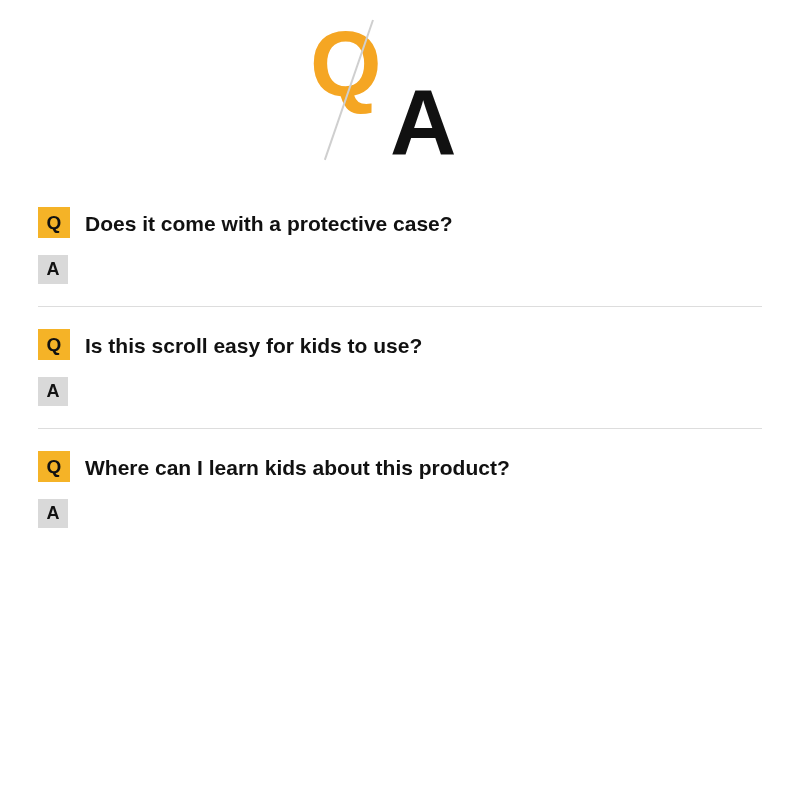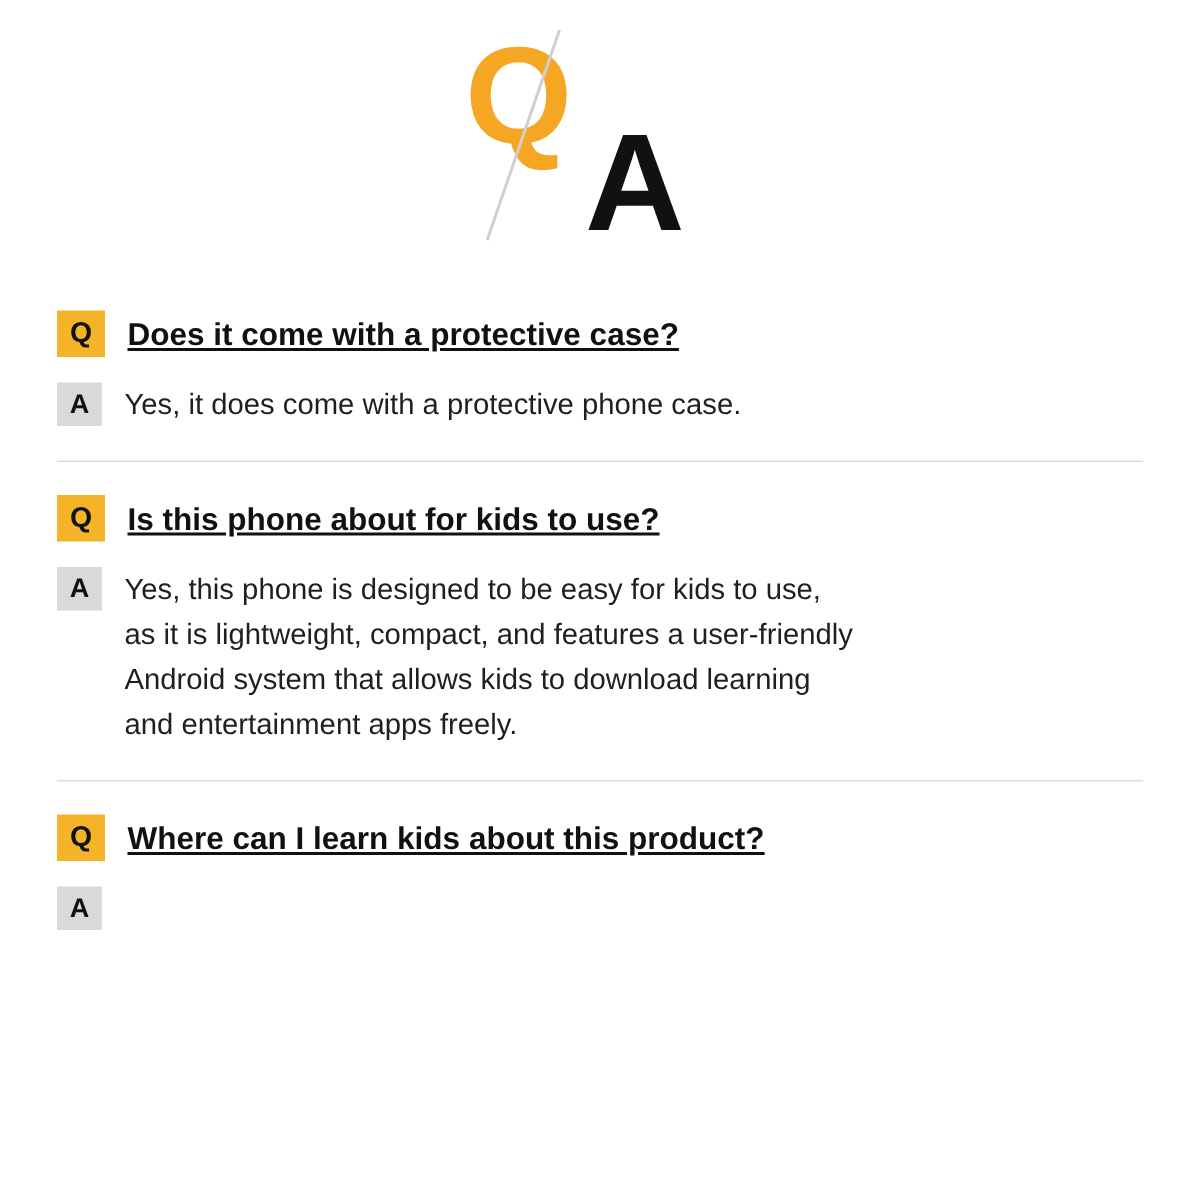--- a/index.html
+++ b/index.html
@@ -105,21 +105,20 @@
     width: 30px;
     height: 29px;
     font-size: 18px;
   }
   .q-text {
     font-size: 21px;
     font-weight: bold;
     color: #111111;
     line-height: 31px;
     padding-top: 1px;
-    text-decoration: underline;
   }
   .a-text {
     font-size: 19.5px;
     font-weight: normal;
     color: #1f1f1f;
     line-height: 30px;
     padding-top: 0px;
     white-space: pre-line;
   }
 </style>
@@ -138,35 +137,30 @@
 
   <div class="faq">
 
     <div class="faq-item">
       <div class="row">
         <div class="badge badge-q">Q</div>
         <div class="q-text">Does it come with a protective case?</div>
       </div>
       <div class="row answer-row">
         <div class="badge badge-a">A</div>
-        <div class="a-text">Yes, it does come with a protective phone case.</div>
       </div>
     </div>
 
     <div class="faq-item">
       <div class="row">
         <div class="badge badge-q">Q</div>
-        <div class="q-text">Is this phone about for kids to use?</div>
+        <div class="q-text">Is this scroll easy for kids to use?</div>
       </div>
       <div class="row answer-row">
         <div class="badge badge-a">A</div>
-        <div class="a-text">Yes, this phone is designed to be easy for kids to use,
-as it is lightweight, compact, and features a user-friendly
-Android system that allows kids to download learning
-and entertainment apps freely.</div>
       </div>
     </div>
 
     <div class="faq-item">
       <div class="row">
         <div class="badge badge-q">Q</div>
         <div class="q-text">Where can I learn kids about this product?</div>
       </div>
       <div class="row answer-row">
         <div class="badge badge-a">A</div>

